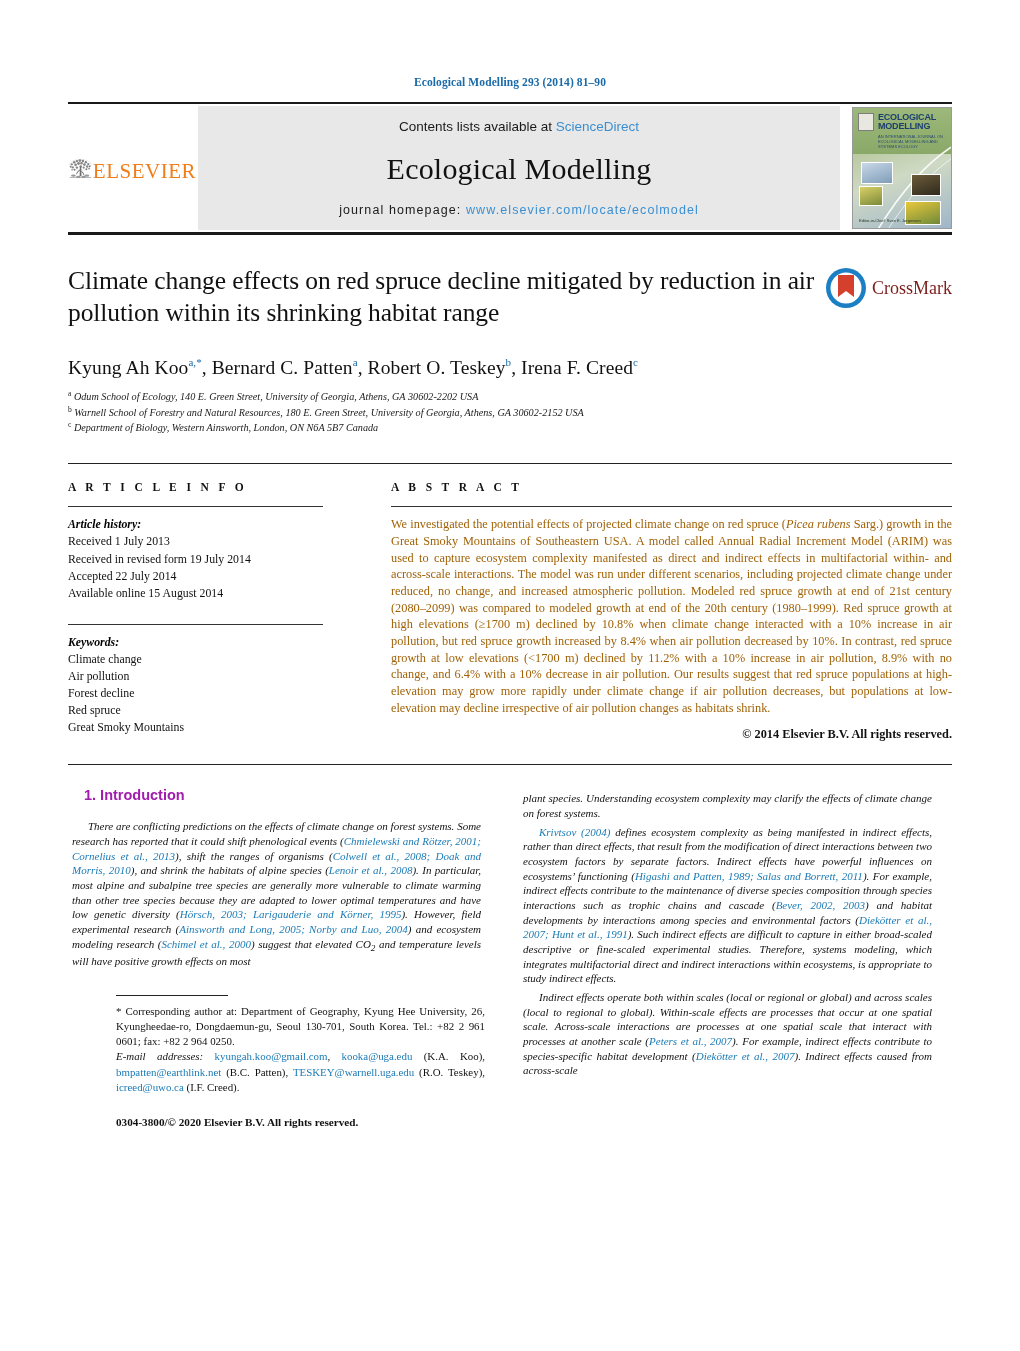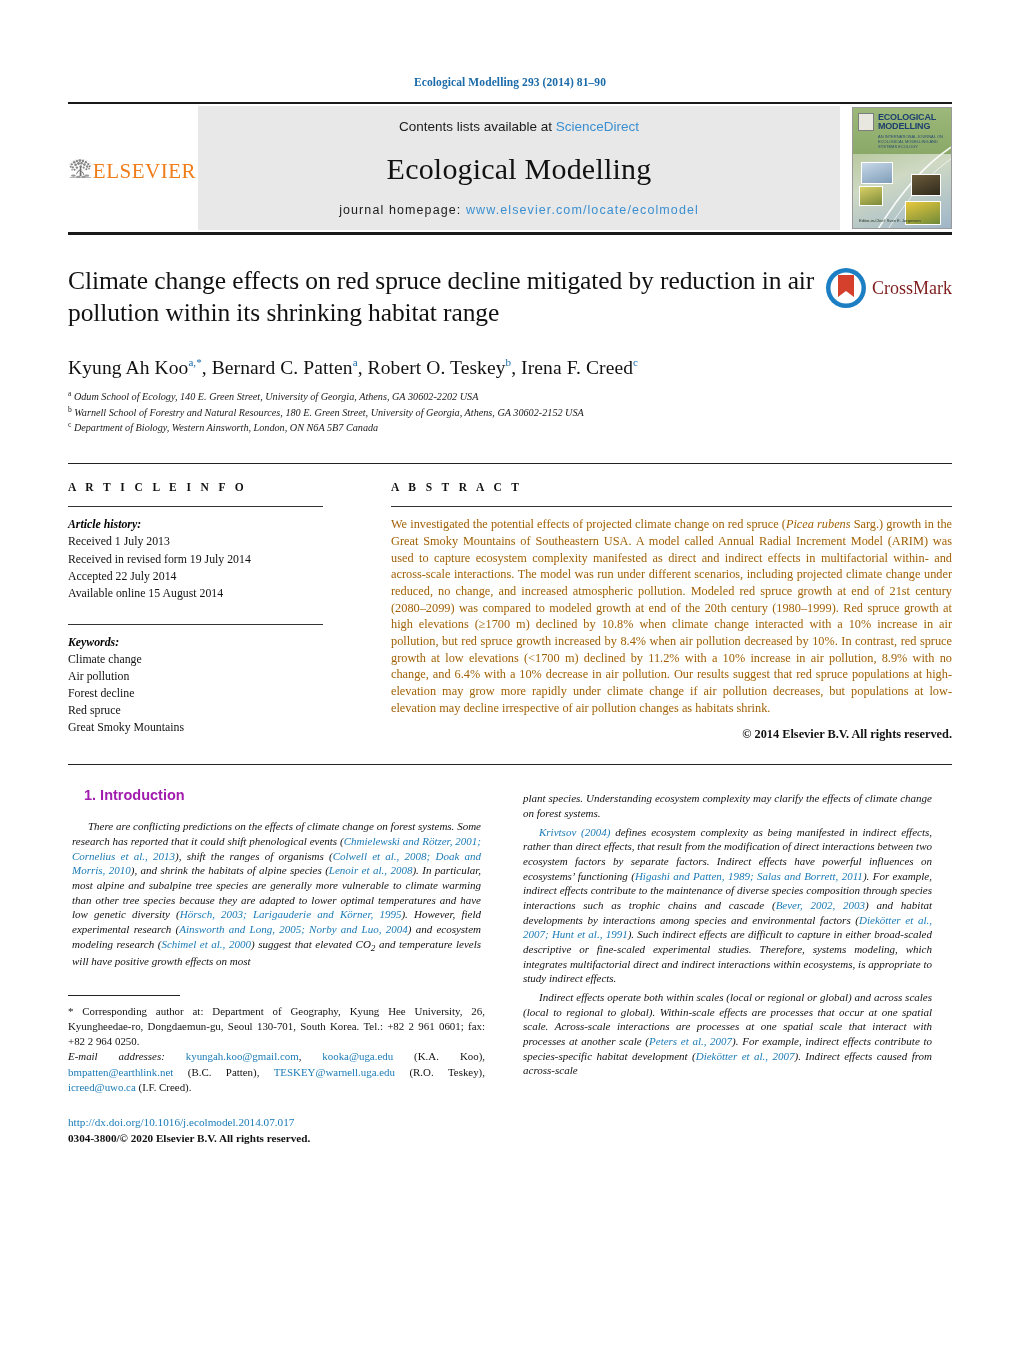--- a/index.html
+++ b/index.html
@@ -244,21 +244,21 @@
     text-align: justify;
     text-indent: 16px;
     color: #111;
     margin: 4px;
     font-style: italic;
   }
   .para.noind { text-indent: 0; }
   .ref { color: #1a7ab5; }
 
   
-  .footnote-wrap { margin-top: 26px; }
+  .footnote-wrap { margin-top: 26px; margin-left: 48px; }
   .fn-rule { width: 112px; border-top: 1px solid #222; margin-bottom: 8px; }
   .fn {
     font-size: 10.9px;
     line-height: 1.4;
     color: #111;
     text-align: justify;
   }
   .fn .lnk { color: #1a7ab5; }
   .fn .it { font-style: italic; }
   .doi-block { margin-top: 20px; }
@@ -426,21 +426,20 @@
 
     <div class="col">
       <div class="h2">1.  Introduction</div>
       <p class="para">There are conflicting predictions on the effects of climate change on forest systems. Some research has reported that it could shift phenological events (<span class="ref">Chmielewski and Rötzer, 2001; Cornelius et al., 2013</span>), shift the ranges of organisms (<span class="ref">Colwell et al., 2008; Doak and Morris, 2010</span>), and shrink the habitats of alpine species (<span class="ref">Lenoir et al., 2008</span>). In particular, most alpine and subalpine tree species are generally more vulnerable to climate warming than other tree species because they are adapted to lower optimal temperatures and have low genetic diversity (<span class="ref">Hörsch, 2003; Larigauderie and Körner, 1995</span>). However, field experimental research (<span class="ref">Ainsworth and Long, 2005; Norby and Luo, 2004</span>) and ecosystem modeling research (<span class="ref">Schimel et al., 2000</span>) suggest that elevated CO<sub>2</sub> and temperature levels will have positive growth effects on most</p>
 
       <div class="footnote-wrap">
         <div class="fn-rule"></div>
         <div class="fn"><span class="star">*</span> Corresponding author at: Department of Geography, Kyung Hee University, 26, Kyungheedae-ro, Dongdaemun-gu, Seoul 130-701, South Korea. Tel.: +82 2 961 0601; fax: +82 2 964 0250.</div>
         <div class="fn"><span class="it">E-mail addresses:</span> <span class="lnk">kyungah.koo@gmail.com</span>, <span class="lnk">kooka@uga.edu</span> (K.A. Koo), <span class="lnk">bmpatten@earthlink.net</span> (B.C. Patten), <span class="lnk">TESKEY@warnell.uga.edu</span> (R.O. Teskey), <span class="lnk">icreed@uwo.ca</span> (I.F. Creed).</div>
         <div class="doi-block">
-          <div class="doi">http://dx.doi.org/10.1016/j.ecolmodel.2014.07.017</div>
           <div class="issn">0304-3800/© 2020 Elsevier B.V. All rights reserved.</div>
         </div>
       </div>
     </div>
 
     <div class="col">
       <p class="para noind">plant species. Understanding ecosystem complexity may clarify the effects of climate change on forest systems.</p>
       <p class="para"><span class="ref">Krivtsov (2004)</span> defines ecosystem complexity as being manifested in indirect effects, rather than direct effects, that result from the modification of direct interactions between two ecosystem factors by separate factors. Indirect effects have powerful influences on ecosystems’ functioning (<span class="ref">Higashi and Patten, 1989; Salas and Borrett, 2011</span>). For example, indirect effects contribute to the maintenance of diverse species composition through species interactions such as trophic chains and cascade (<span class="ref">Bever, 2002, 2003</span>) and habitat developments by interactions among species and environmental factors (<span class="ref">Diekötter et al., 2007; Hunt et al., 1991</span>). Such indirect effects are difficult to capture in either broad-scaled descriptive or fine-scaled experimental studies. Therefore, systems modeling, which integrates multifactorial direct and indirect interactions within ecosystems, is appropriate to study indirect effects.</p>
       <p class="para">Indirect effects operate both within scales (local or regional or global) and across scales (local to regional to global). Within-scale effects are processes that occur at one spatial scale. Across-scale interactions are processes at one spatial scale that interact with processes at another scale (<span class="ref">Peters et al., 2007</span>). For example, indirect effects contribute to species-specific habitat development (<span class="ref">Diekötter et al., 2007</span>). Indirect effects caused from across-scale</p>
     </div>

